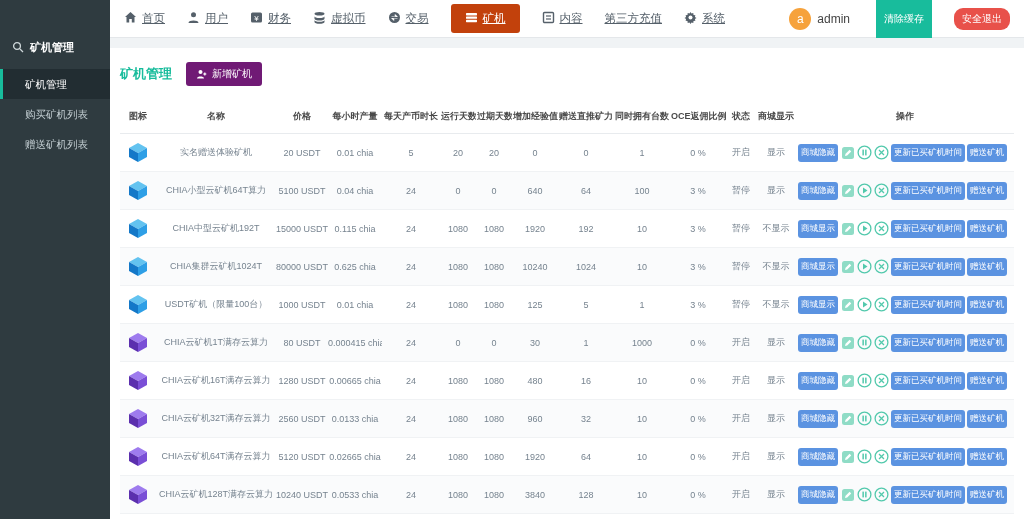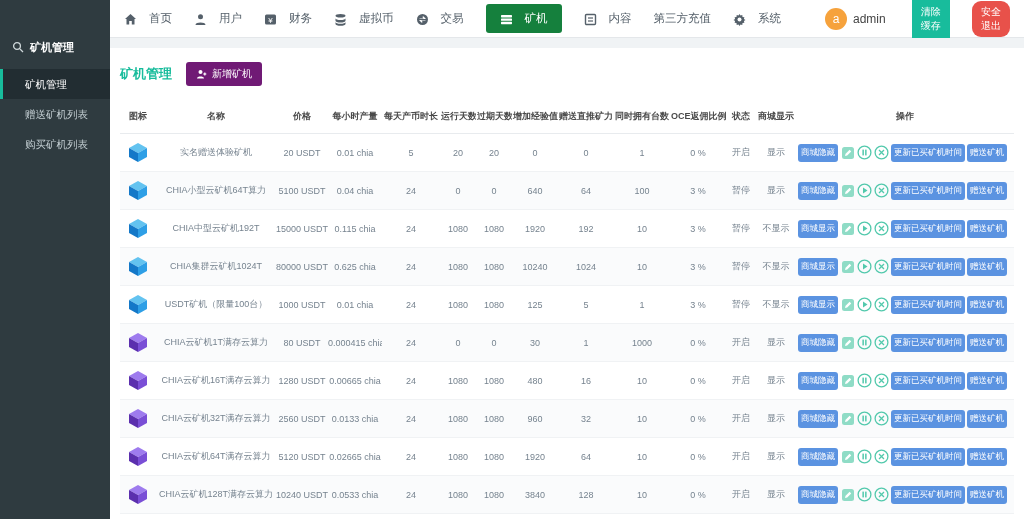--- a/index.html
+++ b/index.html
@@ -12,24 +12,24 @@
   .sidebar-header { display:flex; align-items:center; gap:6px; padding:40px 0 14px 12px;
     color:#fff; font-weight:bold; font-size:11px; }
   .side-item { height:30px; line-height:30px; padding-left:22px; font-size:10.5px;
     color:#c2cdd1; cursor:pointer; border-left:3px solid transparent; }
   .side-item.active { background:#222d32; color:#fff; border-left:3px solid #18bc9c; }
 
   
   .main { flex:1; display:flex; flex-direction:column; min-width:0; }
   .topnav { height:38px; background:#fff; border-bottom:1px solid #e4e7ea;
     display:flex; align-items:center; padding:0 14px; gap:22px; flex:none; }
-  .nav-item { display:flex; align-items:flex-end; gap:12px; font-size:11.5px; color:#55606a;
-    cursor:pointer; white-space:nowrap; }
+  .nav-item { display:flex; align-items:flex-start; gap:5px; font-size:11.5px; color:#55606a;
+    cursor:pointer; white-space:nowrap;text-decoration:underline; }
   .nav-item .nicon { display:inline-flex; width:13px; height:13px; }
-  .nav-item.active { background:#15803d; color:#fff; border-radius:3px; padding:7px 14px; }
+  .nav-item.active { background:#c2410c; color:#fff; border-radius:3px; padding:7px 14px; }
   .nav-spacer { flex:1; }
   .user-chip { display:flex; align-items:center; gap:6px; }
   .avatar { width:22px; height:22px; border-radius:50%; background:#f6a23c; color:#fff;
     font-size:12px; display:flex; align-items:center; justify-content:center; }
   .username { font-size:12px; color:#444; margin-right:4px; }
   .btn-green { background:#18bc9c; color:#fff; border:none; border-radius:3px;
     font-size:10px; padding:16px 8px; cursor:pointer; }
   .btn-red { background:#e8514a; color:#fff; border:none; border-radius:9px;
     font-size:10px; padding:4px 8px; cursor:pointer; }
 
@@ -68,22 +68,22 @@
       <span class="nicon">
         <svg width="12" height="12" viewBox="0 0 12 12">
             <circle cx="5" cy="5" r="3.4" fill="none" stroke="#cfd8da" stroke-width="1.3"></circle>
             <line x1="8" y1="8" x2="11" y2="11" stroke="#cfd8da" stroke-width="1.3"></line>
           </svg>
       </span>
       <span>矿机管理</span>
     </div>
     <div id="sidebar-items">
         <div class="side-item active">矿机管理</div>
+        <div class="side-item">购买矿机列表</div>
         <div class="side-item">赠送矿机列表</div>
-        <div class="side-item">购买矿机列表</div>
       </div>
   </div>
 
   <div class="main">
 
     <div class="topnav">
       <div class="nav-item">
         <span class="nicon">
             <svg width="13" height="13" viewBox="0 0 13 13">
               <path d="M6.5 1 L12 6 H10.5 V11.5 H7.8 V8 H5.2 V11.5 H2.5 V6 H1 Z" fill="#55606a"></path>

